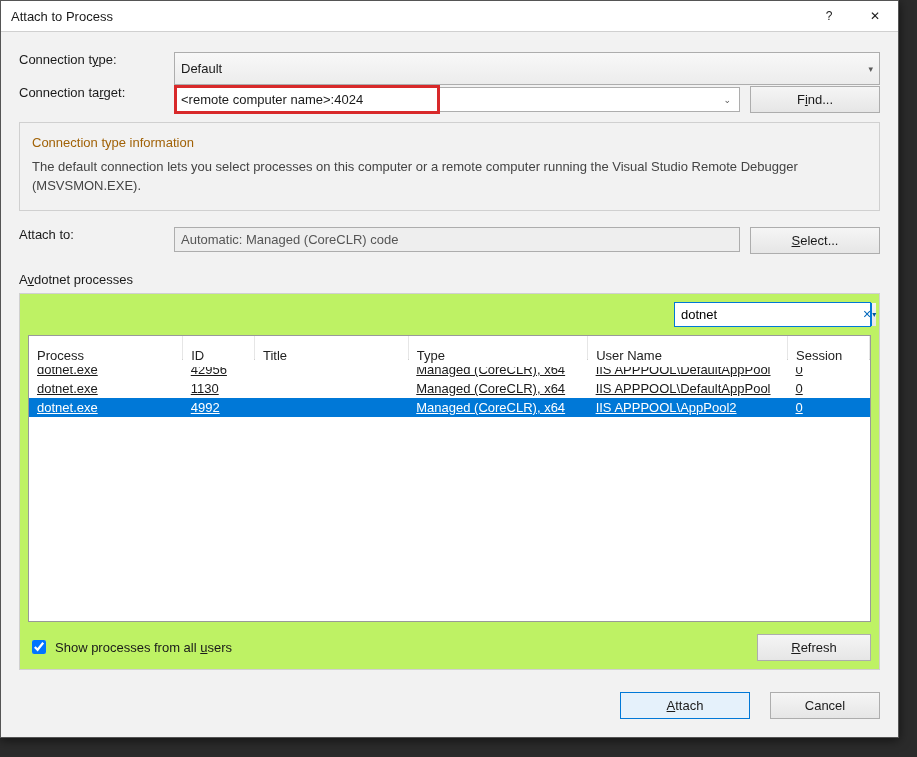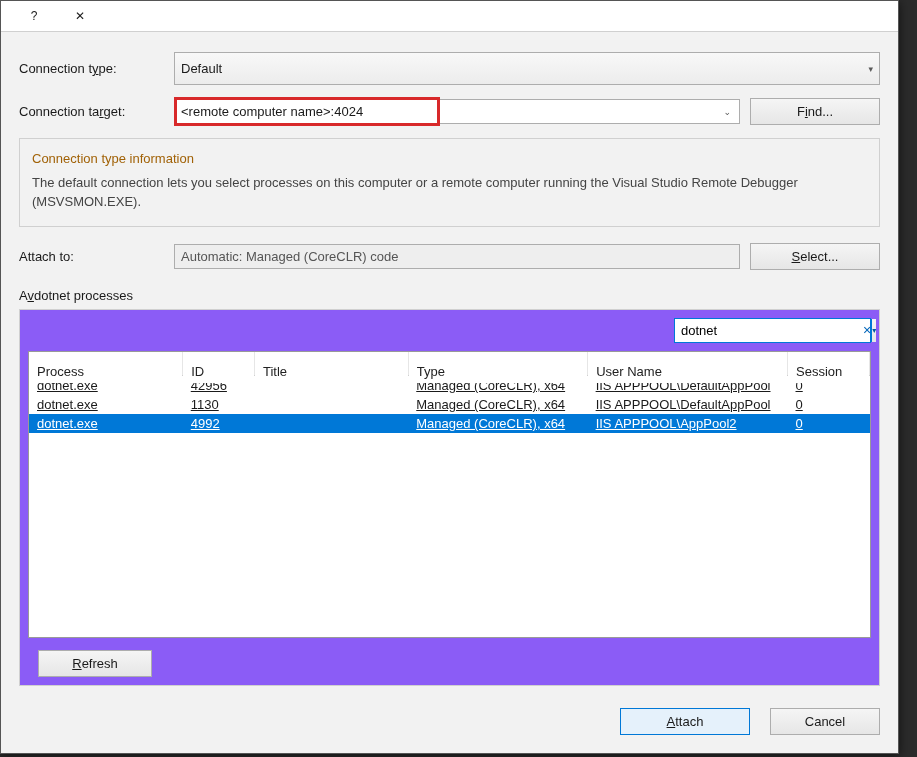--- a/index.html
+++ b/index.html
@@ -24,21 +24,21 @@
     display:flex;align-items:center;
     padding:0 0 0 10px;
   }
   .titlebar .title{flex:1;font-size:13px;}
   .titlebar .btn{
     width:46px;height:30px;display:flex;align-items:center;justify-content:center;
     font-family:"Segoe UI Symbol",sans-serif;font-size:12px;color:#1a1a1a;
     cursor:pointer;
   }
   .content{padding:20px 18px 18px 18px;}
-  .row{display:flex;align-items:center;margin-bottom:12px;}
+  .row{display:flex;align-items:flex-start;margin-bottom:0;}
   .lrow .label{width:155px;}
   .underline{text-decoration:underline;}
   .combo{
     flex:1;height:23px;
     background:linear-gradient(#f8f8f8,#ececec);
     border:1px solid #adadad;
     display:flex;align-items:center;
     padding:4px 6px;
     position:relative;
   }
@@ -75,21 +75,21 @@
     padding:10px 12px 14px 12px;margin:8px 0 16px 0;
     line-height:1.5;color:#444;
   }
   .infobox .h{color:#a16207;margin-bottom:4px;}
   .attach-field{
     flex:1;height:23px;border:1px solid #adadad;background:#eee;
     padding:0 6px;display:flex;align-items:center;color:#555;
   }
   .section-label{margin:18px 0 6px 0;}
   .proc-panel{
-    border:1px solid #d0d0d0;background:#8b5cf6;padding:8px;
+    border:1px solid #d0d0d0;background:#bef264;padding:8px;
   }
   .filter-row{display:flex;justify-content:flex-end;margin-bottom:8px;}
   .filter{
     width:195px;height:23px;border:1px solid #0078d7;background:#fff;
     display:flex;align-items:center;position:relative;
   }
   .filter input{
     border:none;outline:none;flex:1;padding:0 6px;font-family:inherit;font-size:13px;
     background:transparent;
   }
@@ -133,20 +133,21 @@
   .col-type{width:175px;}
   .col-user{width:195px;}
   .col-sess{width:80px;}
 </style>
 </head>
 <body>
 
 <div class="window">
 
   <div class="titlebar">
+    <div class="title">Attach to Process</div>
     <div class="btn">
         <span>?</span>
       </div>
     <div class="btn close">
         <span>✕</span>
       </div>
   </div>
 
   <div class="content">
 
@@ -251,20 +252,26 @@
                 <td></td>
                 <td>Managed (CoreCLR), x64</td>
                 <td>IIS APPPOOL\AppPool2</td>
                 <td>0</td>
               </tr>
             </tbody>
         </table>
       </div>
 
       <div class="bottom-row">
+        <label class="chk">
+          <input type="checkbox" id="show-all-chk" checked="" style="">
+          <span>
+            <span>Show processes from all </span><span class="underline">u</span><span>sers</span>
+          </span>
+        </label>
         <div class="btn-std" style="min-width:112px">
           <span class="underline">R</span>
             <span>efresh</span>
         </div>
       </div>
     </div>
 
     <div class="footer">
       <div class="btn-std btn-primary" style="min-width:128px">
         <span class="underline">A</span>

